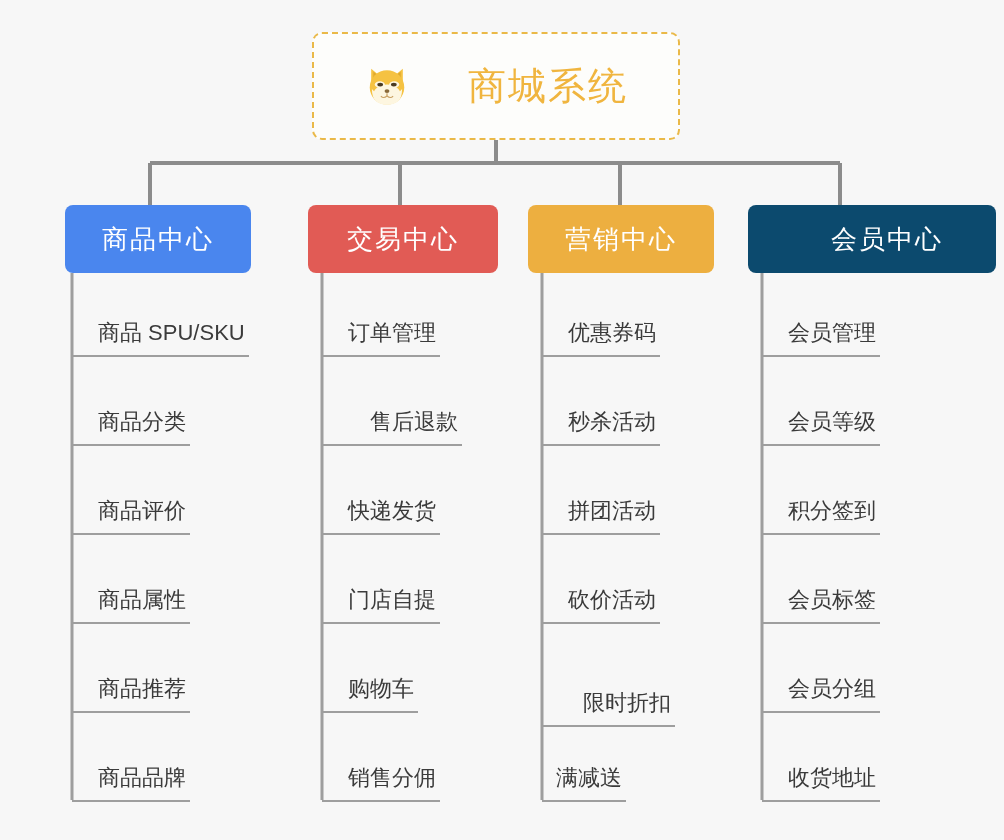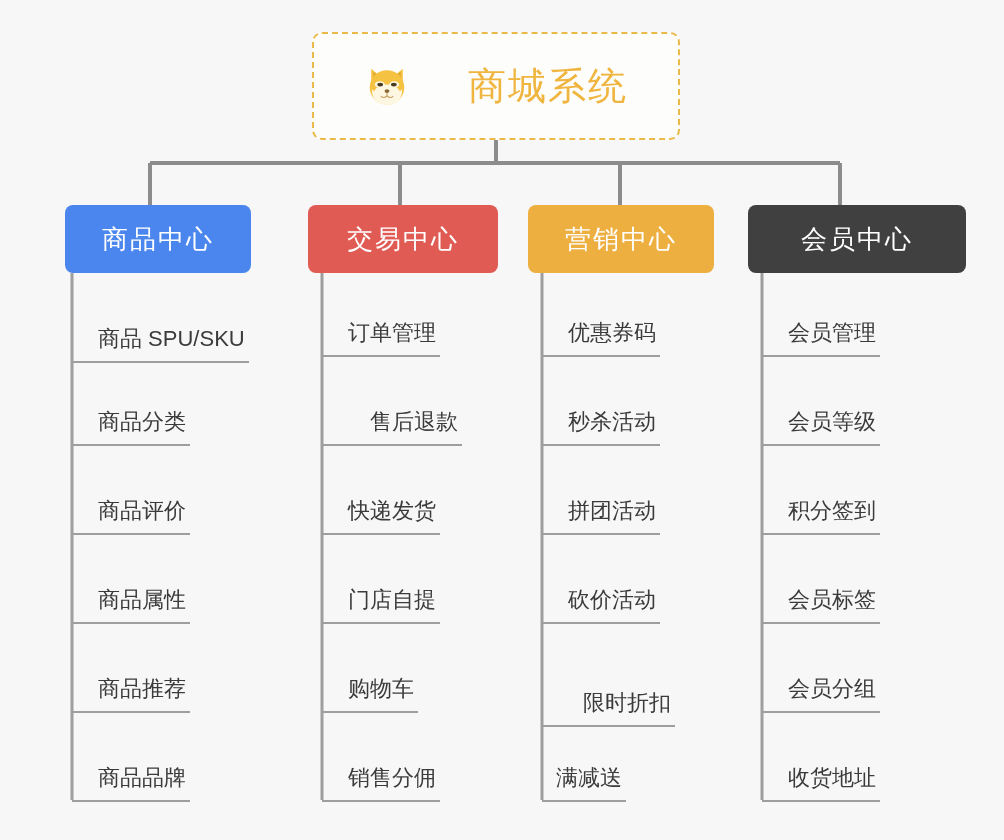--- a/index.html
+++ b/index.html
@@ -138,26 +138,26 @@
 
   <div class="cat-head" style="left: 65px; top: 205px; width: 186px; background: rgb(74, 134, 238);">
     <span>商品中心</span>
   </div>
   <div class="cat-head" style="left: 308px; top: 205px; width: 190px; background: rgb(225, 91, 85);">
     <span>交易中心</span>
   </div>
   <div class="cat-head" style="left: 528px; top: 205px; width: 186px; background: rgb(237, 175, 64);">
     <span>营销中心</span>
   </div>
-  <div class="cat-head" style="left: 748px; top: 205px; width: 218px; background: #404040;">
+  <div class="cat-head" style="left: 748px; top: 205px; width: 218px; background: #0c4a6e; padding-left: 30px;">
     <span>会员中心</span>
   </div>
 
   <div class="leaf-col" style="left:72px;">
-    <span class="leaf" style="top: 24px; border-bottom-color: rgb(158, 158, 158);">商品 SPU/SKU</span>
+    <span class="leaf" style="top: 18px; border-bottom-color: rgb(158, 158, 158);">商品 SPU/SKU</span>
     <span class="leaf" style="top: 107px; border-bottom-color: rgb(158, 158, 158);">商品分类</span>
     <span class="leaf" style="top: 196px; border-bottom-color: rgb(158, 158, 158);">商品评价</span>
     <span class="leaf" style="top: 285px; border-bottom-color: rgb(158, 158, 158);">商品属性</span>
     <span class="leaf" style="top: 374px; border-bottom-color: rgb(158, 158, 158);">商品推荐</span>
     <span class="leaf" style="top: 463px; border-bottom-color: rgb(158, 158, 158);">商品品牌</span>
   </div>
 
   <div class="leaf-col" style="left:322px;">
     <span class="leaf" style="top: 18px; border-bottom-color: rgb(158, 158, 158);">订单管理</span>
     <span class="leaf" style="top: 107px; border-bottom-color: rgb(158, 158, 158); padding-left: 48px;">售后退款</span>

